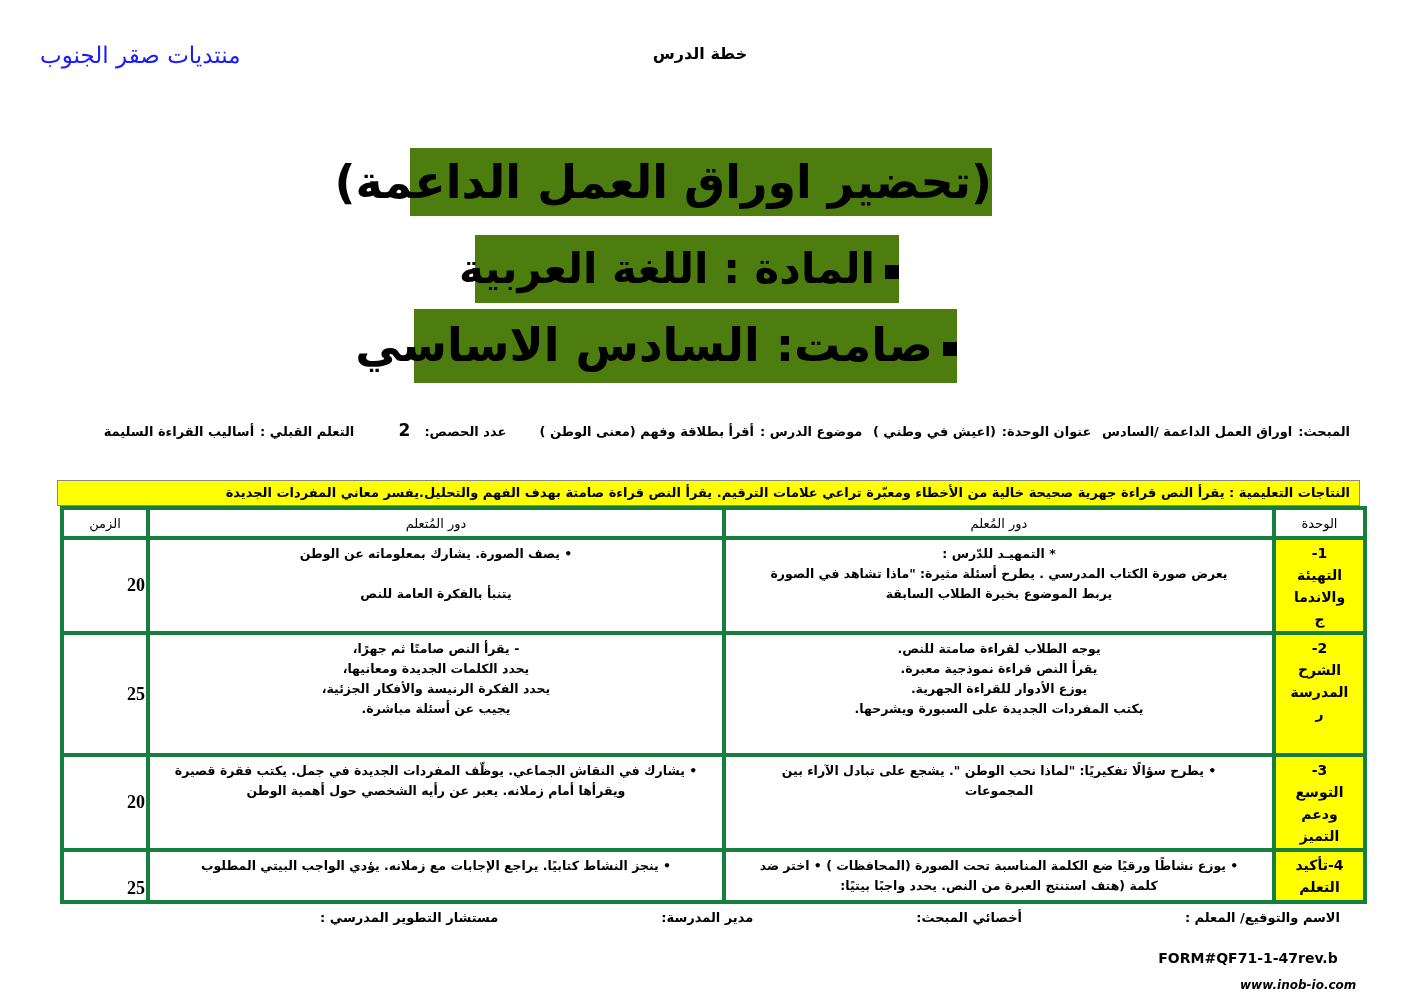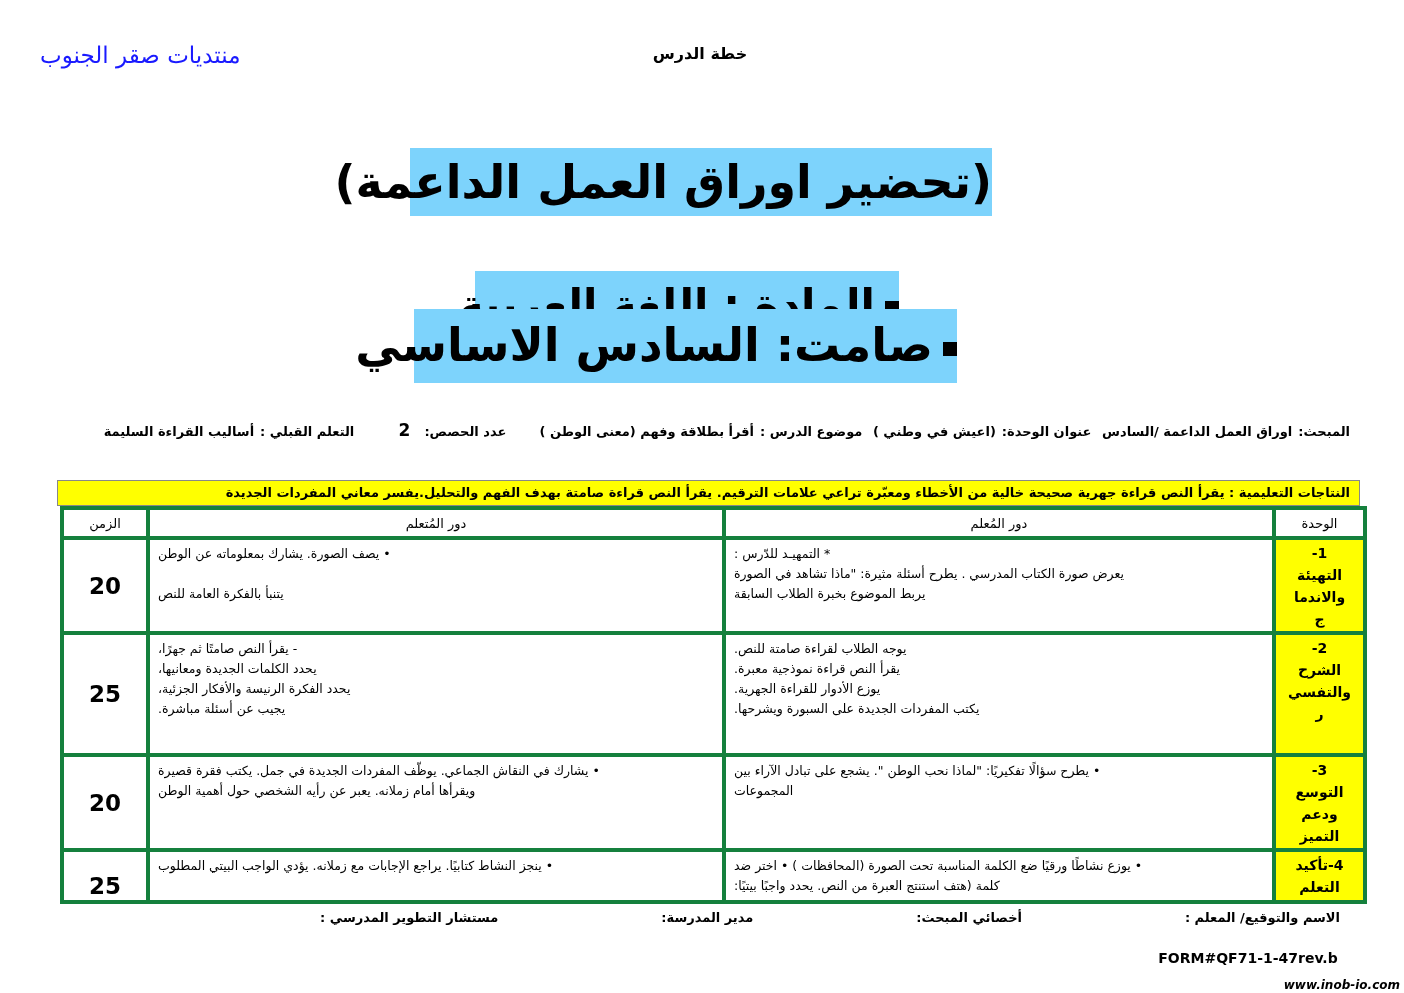--- a/index.html
+++ b/index.html
@@ -3,44 +3,44 @@
 <meta charset="utf-8">
 <style>
   html, body { margin:0; padding:0; background:#ffffff; }
   body { width:1404px; height:993px; position:relative; overflow:hidden;
          font-family:"DejaVu Sans", sans-serif; color:#000; }
   .abs { position:absolute; }
   .site-name { left:40px; top:42px; width:240px; text-align:left; color:#1a1aff;
                font-family:"DejaVu Serif", serif; font-size:23px; direction:rtl; }
   .doc-label { left:600px; top:44px; width:200px; text-align:center; font-weight:bold;
                font-size:16px; direction:rtl; }
-  .banner { background:#7dd3fc; font-weight:bold; text-align:center; direction:rtl;
+  .banner { background:#4d7c0f; font-weight:bold; text-align:center; direction:rtl;
             font-family:"DejaVu Sans", sans-serif; white-space:nowrap; }
   .banner-1 { left:410px; top:148px; width:582px; height:68px; font-size:46px; line-height:68px; }
-  .banner-2 { left:475px; top:235px; width:424px; height:68px; font-size:42px; line-height:68px;margin-top:36px; }
+  .banner-2 { left:475px; top:235px; width:424px; height:68px; font-size:42px; line-height:68px; }
   .banner-3 { left:414px; top:309px; width:543px; height:74px; font-size:46px; line-height:72px; }
   .bullet-sq { display:inline-block; width:14px; height:14px; background:#000; margin-left:10px; vertical-align:middle; }
   .info-row { left:60px; top:420px; width:1290px; direction:rtl; font-size:13px; font-weight:bold; white-space:nowrap; }
   .info-row span { margin-left:6px; }
   .info-row .sessions-num { font-size:17px; margin:0 8px; }
   .outcomes { left:57px; top:480px; width:1303px; height:26px; background:#ffff00;
               border:1px solid #888; box-sizing:border-box; direction:rtl; font-size:13px;
               font-weight:bold; line-height:24px; padding-right:9px; white-space:nowrap; overflow:hidden; }
   table.plan { position:absolute; left:60px; top:506px; width:1307px; border-collapse:collapse;
                direction:rtl; font-size:12.5px; }
   table.plan th, table.plan td { border:4px solid #15803d; vertical-align:top; }
   table.plan th { font-weight:normal; font-size:13px; height:24px; text-align:center; vertical-align:middle; }
   .stage { background:#ffff00; color:#000; text-align:center; font-weight:bold; font-size:14px;
            width:85px; line-height:22px; padding-top:2px; }
-  .role { padding:4px 8px; font-weight:normal; line-height:20px; text-align:left;margin-top:11px; }
+  .role { padding:4px 8px; font-weight:bold; line-height:20px; text-align:center;margin-top:11px; }
   .role div { white-space:nowrap; }
-  .time { width:80px; font-weight:bold; font-size:23px; text-align:center; vertical-align:middle !important; }
+  .time { width:80px; font-weight:bold; font-size:18px; vertical-align:middle !important;font-family:Liberation Serif, serif; }
   .sig-row { left:320px; top:910px; width:1020px; direction:rtl; font-size:13px; font-weight:bold; display:flex; justify-content:space-between; }
   .form-code { left:1150px; top:950px; width:196px; text-align:center; font-weight:bold; font-size:14px; font-family:"DejaVu Sans", sans-serif; }
-  .site-url { left:1240px; top:978px; width:160px; text-align:right; font-weight:bold; font-style:italic; font-size:12px; }
+  .site-url { left:1240px; top:978px; width:160px; text-align:left; font-weight:bold; font-style:italic; font-size:12px; }
 </style>
 </head>
 <body>
 
 <div class="abs site-name">منتديات صقر الجنوب</div>
 <div class="abs doc-label">خطة الدرس</div>
 
 <div class="abs banner banner-1">(تحضير اوراق العمل الداعمة)</div>
 <div class="abs banner banner-2">
   <span class="bullet-sq"></span><span>المادة : اللغة العربية</span>
@@ -87,21 +87,21 @@
         <div>• يصف الصورة. يشارك بمعلوماته عن الوطن</div>
         <div style="height:20px;"></div>
         <div>يتنبأ بالفكرة العامة للنص</div>
       </td>
       <td class="time">20</td>
     </tr>
     <tr style="height:122px;">
       <td class="stage">
         <div>2-</div>
         <div>الشرح</div>
-        <div>والتفسي</div>
+        <div>المدرسة</div>
         <div>ر</div>
       </td>
       <td class="role">
         <div>يوجه الطلاب لقراءة صامتة للنص.</div>
         <div>يقرأ النص قراءة نموذجية معبرة.</div>
         <div>يوزع الأدوار للقراءة الجهرية.</div>
         <div>يكتب المفردات الجديدة على السبورة ويشرحها.</div>
       </td>
       <td class="role">
         <div>- يقرأ النص صامتًا ثم جهرًا،</div>

